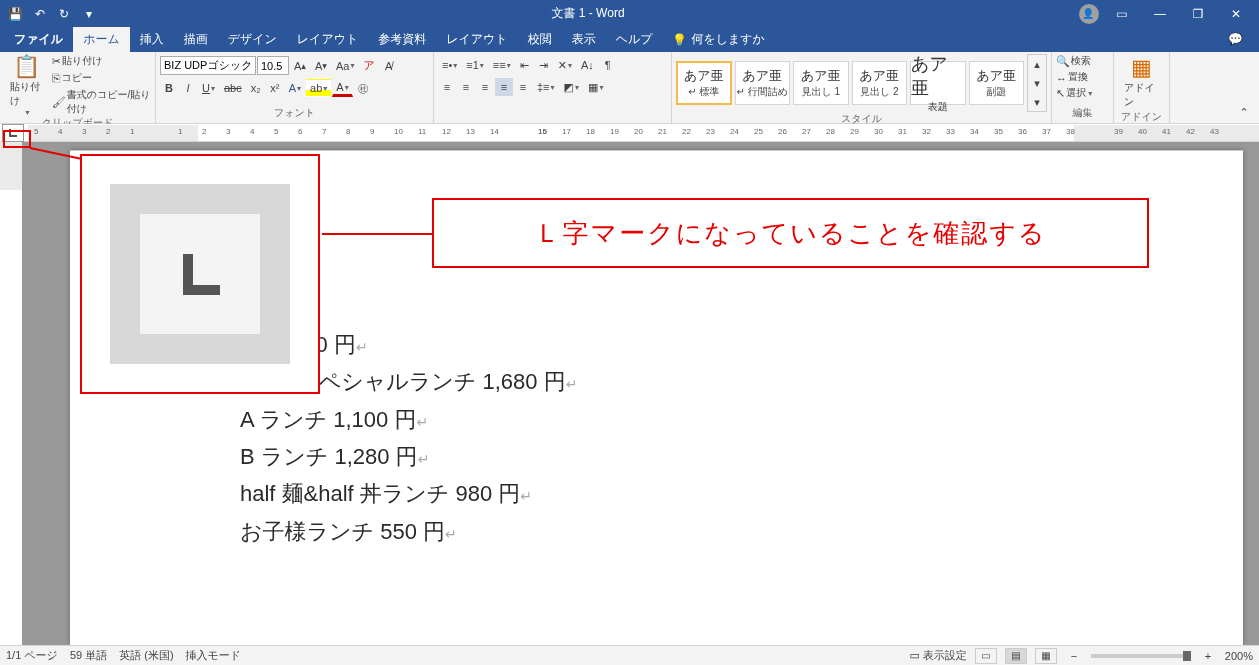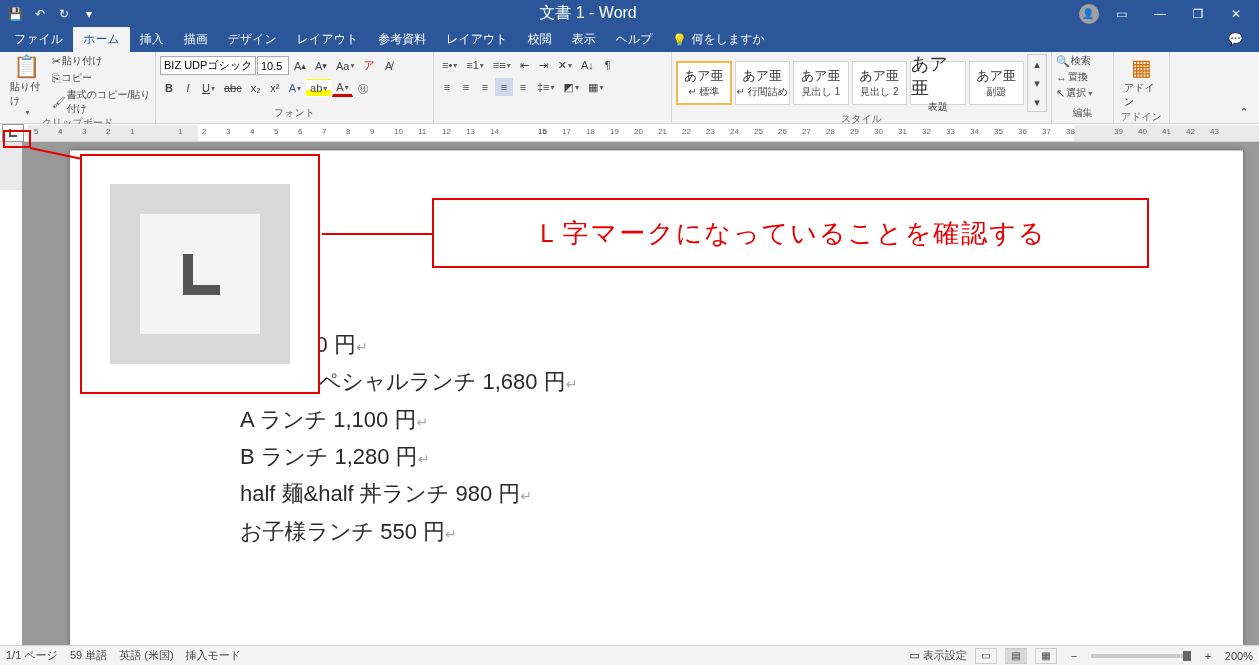--- a/index.html
+++ b/index.html
@@ -2,29 +2,29 @@
 <html><head>
 <meta charset="utf-8">
 <style>
 * { margin: 0; padding: 0; box-sizing: border-box; font-family: "Meiryo UI", "Yu Gothic UI", sans-serif; }
 body { background: #fff; overflow: hidden; width: 1259px; height: 665px; position: relative; }
 
 
 .titlebar { background: #2b579a; height: 27px; display: flex; align-items: center; color: #fff; font-size: 12px; }
 .qat { display: flex; align-items: center; gap: 8px; padding-left: 8px; }
 .qat .qbtn { width: 16px; height: 16px; display: flex; align-items: center; justify-content: center; color: #fff; font-size: 12px; }
-.title-center { flex: 1; text-align: center; font-size: 16px; }
+.title-center { flex: 1; text-align: center; font-size: 12px; }
 .title-right { display: flex; align-items: center; gap: 8px; padding-right: 8px; }
 .win-btn { width: 30px; height: 27px; display: flex; align-items: center; justify-content: center; color: #fff; font-size: 12px; }
 .avatar { width: 20px; height: 20px; border-radius: 50%; background: #a0a0a0; display: flex; align-items: center; justify-content: center; font-size: 10px; }
 
 
 .ribbon-tabs { background: #2b579a; height: 25px; display: flex; align-items: flex-end; padding-left: 4px; color: #fff; font-size: 12px; }
 .ribbon-tab { padding: 4px 10px; cursor: pointer; }
-.ribbon-tab.file { background: #2b579a; }
+.ribbon-tab.file { background: #2b579a; font-weight: bold; }
 .ribbon-tab.active { background: #f3f3f3; color: #2b579a; }
 .tell-me { display: flex; align-items: center; padding: 4px 10px; gap: 4px; }
 .ribbon-tabs-right { margin-left: auto; padding-right: 8px; display: flex; align-items: center; }
 
 
 .ribbon { background: #f3f3f3; height: 72px; display: flex; border-bottom: 1px solid #d4d4d4; font-size: 11px; color: #444; }
 .ribbon-group { border-right: 1px solid #d4d4d4; display: flex; flex-direction: column; padding: 2px 4px; }
 .ribbon-group-body { flex: 1; display: flex; align-items: center; gap: 2px; }
 .ribbon-group-label { text-align: center; font-size: 10px; color: #666; padding-bottom: 1px; position: relative; }
 .rb { display: flex; align-items: center; justify-content: center; padding: 2px 3px; border: 1px solid transparent; min-width: 18px; height: 18px; font-size: 11px; }

